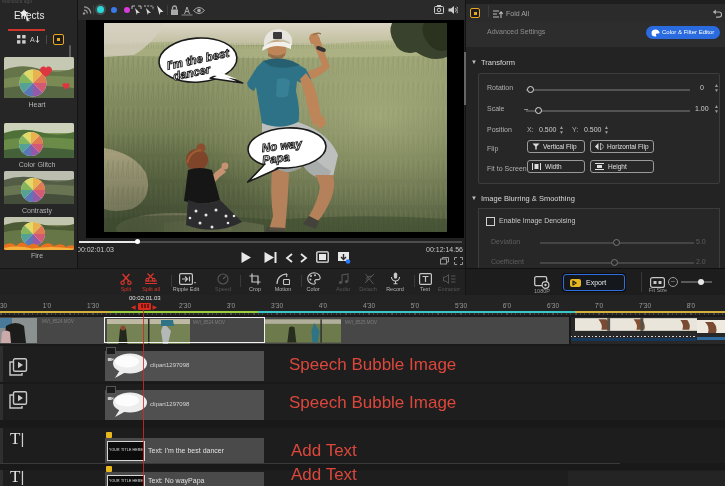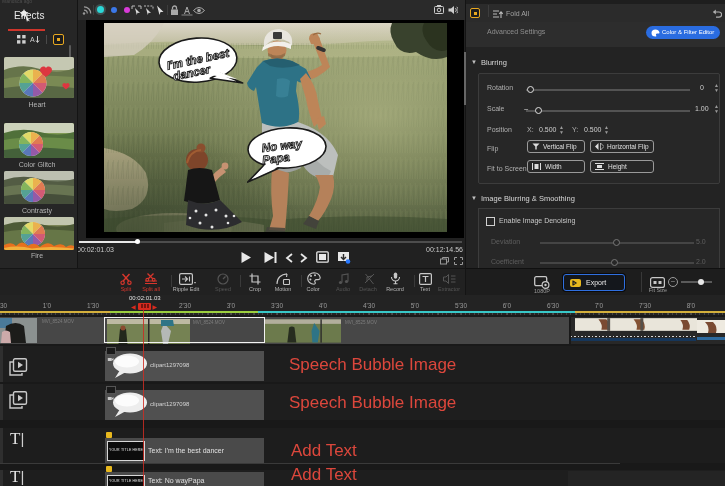--- a/index.html
+++ b/index.html
@@ -370,21 +370,21 @@
       <div class="abs" style="left:0;top:22px;width:259px;height:25px;background:#2d2d2d;"></div>
       <div class="abs" style="left:21px;top:28px;font-size:7px;color:#8e8e8e;">Advanced Settings</div>
       <div class="abs" style="left:180px;top:26px;width:74px;height:13px;background:#2a6ce0;border-radius:7px;">
         <svg class="abs" style="left:5px;top:2.5px;" width="9" height="8" viewBox="0 0 9 8">
           <path d="M4.5 0.5 a4 3.5 0 1 0 0 7 c1 0 1-0.8 0.6-1.3 c-0.5-0.7 0-1.6 1-1.6 h1.2 a1.2 1.2 0 0 0 1.2-1.2 A4.3 3.9 0 0 0 4.5 0.5 Z" fill="#fff"></path>
         </svg>
         <div class="abs" style="left:16px;top:3px;font-size:6px;color:#fff;white-space:nowrap;">Color &amp; Filter Editor</div>
       </div>
 
       <div class="abs" style="left:5px;top:59px;font-size:6px;color:#c0c0c0;">▼</div>
-      <div class="abs" style="left:15px;top:58px;font-size:7.5px;color:#d8d8d8;">Blurring</div>
+      <div class="abs" style="left:15px;top:58px;font-size:7.5px;color:#d8d8d8;">Transform</div>
       <div class="abs" style="left:12px;top:73px;width:240px;height:109px;border:1px solid #3c3c3c;background:#272727;border-radius:2px;"></div>
       <div class="abs" style="left:21px;top:84px;font-size:7px;color:#b0b0b0;">Rotation</div>
       <div class="abs" style="left:60px;top:89px;width:164px;height:1.5px;background:#535353;"></div>
       <div class="abs" style="left:61px;top:86px;width:5px;height:5px;border:1.5px solid #e0e0e0;border-radius:50%;background:#272727;"></div>
       <div class="abs" style="left:234px;top:84px;font-size:7px;color:#cfcfcf;">0</div>
       <div class="abs" style="left:248px;top:83px;font-size:5px;color:#9a9a9a;line-height:5px;">▲<br>▼</div>
       <div class="abs" style="left:21px;top:105px;font-size:7px;color:#b0b0b0;">Scale</div>
       <div class="abs" style="left:60px;top:110px;width:164px;height:1.5px;background:#535353;"></div>
       <div class="abs" style="left:58px;top:105px;font-size:8px;color:#cfcfcf;">−</div>
       <div class="abs" style="left:69px;top:107px;width:5px;height:5px;border:1.5px solid #e0e0e0;border-radius:50%;background:#272727;"></div>

